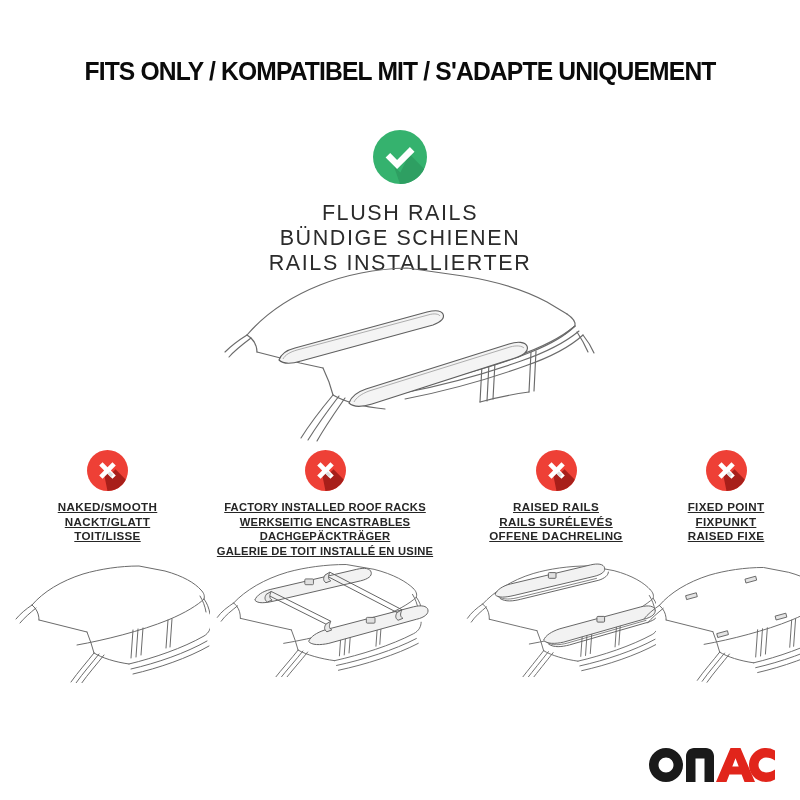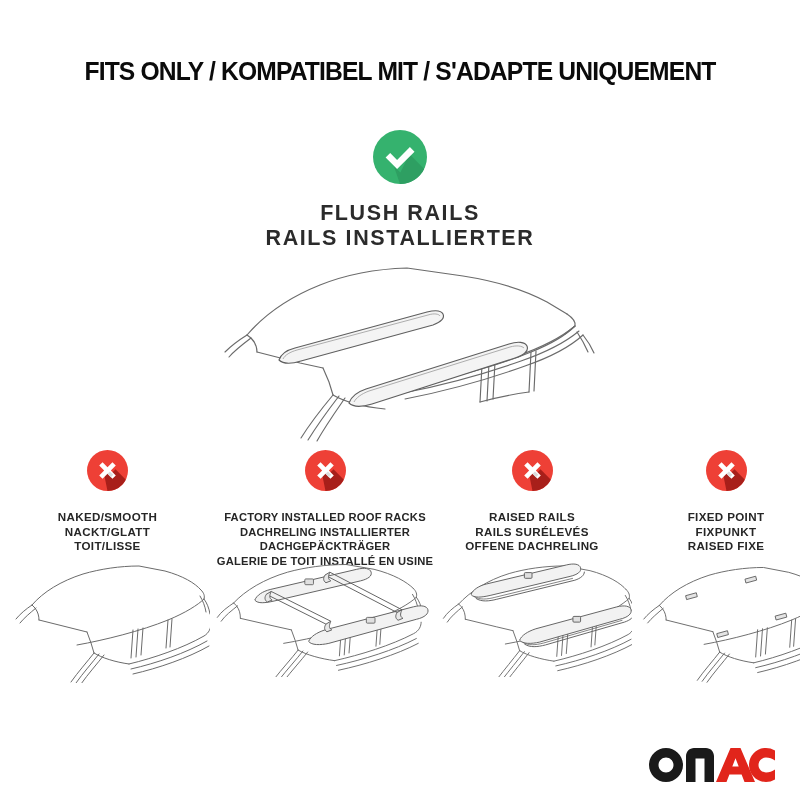--- a/index.html
+++ b/index.html
@@ -57,21 +57,21 @@
     width: 41px;
     height: 41px;
     margin: 0 auto;
   }
 
   .badge-ok svg, .badge-no svg { display: block; width: 100%; height: 100%; }
 
   .main-labels {
     margin-top: 17px;
     font-family: "Liberation Sans", sans-serif;
-    font-weight: bold;
+    font-weight: normal;
     font-size: 21.5px;
     line-height: 25px;
     letter-spacing: 1.6px;
     color: #2b2b2b;
   }
 
   .main-illus {
     position: absolute;
     left: 195px;
     top: 262px;
@@ -89,33 +89,34 @@
     height: 240px;
   }
 
   .col {
     position: absolute;
     top: 0;
     text-align: center;
   }
 
   .col-labels {
-    margin-top: 19px;
+    margin-top: 9px;
     font-family: "Liberation Sans", sans-serif;
     font-weight: bold;
     font-size: 11.6px;
     line-height: 14.6px;
     letter-spacing: 0.35px;
     color: #262626;
     white-space: nowrap;
+    text-decoration: underline;
   }
 
   .col-1 { left: 5px;   width: 205px; }
   .col-2 { left: 200px; width: 250px; }
-  .col-3 { left: 432px; width: 200px; }
+  .col-3 { left: 456px; width: 200px; }
   .col-4 { left: 636px; width: 180px; }
 
   .col-2 .col-labels { font-size: 11.2px; letter-spacing: 0.2px; }
 
   .col-illus {
     position: absolute;
     top: 108px;
     left: 0;
     width: 100%;
     height: 125px;
@@ -150,20 +151,21 @@
     <div class="badge-ok">
       <svg viewBox="0 0 54 54" aria-hidden="true">
         <circle cx="27" cy="27" r="27" fill="#35B26E"></circle>
         <path d="M27 54a27 27 0 0 0 24.2-15.1L39.6 27.3l-3.2-3.2-9 18.5-6.6-6.6z" fill="#2E9F62"></path>
         <path d="M12.6 27.6l4.6-4.6 6.9 6.9L36.9 17.1l4.6 4.6-17.4 17.4z" fill="#ffffff"></path>
       </svg>
     </div>
 
     <div class="main-labels">
       <div>FLUSH RAILS</div>
+      <div>BÜNDIGE SCHIENEN</div>
       <div>RAILS INSTALLIERTER</div>
     </div>
   </div>
 
   <div class="main-illus">
     <svg viewBox="0 0 430 190" aria-hidden="true">
       <g fill="none" stroke="#6B6B6B" stroke-width="1.15" stroke-linecap="round" stroke-linejoin="round">
 
         <path d="M52 73 C70 52 95 35 125 23 C150 13 180 7 212 6 L268 14 C300 19 330 28 352 40 L372 52"></path>
         <path d="M372 52 C378 56 381 60 380 64 L370 72"></path>
@@ -259,21 +261,21 @@
       <div class="badge-no">
         <svg viewBox="0 0 44 44" aria-hidden="true">
           <circle cx="22" cy="22" r="22" fill="#EE4036"></circle>
           <path d="M22 44a22 22 0 0 0 19.7-12.2L30.6 20.7l-5.1 5.1-3.6-3.6-3.6 3.6z" fill="#A81F1A"></path>
           <path d="M13.1 16.7l3.6-3.6L22 18.4l5.3-5.3 3.6 3.6L25.6 22l5.3 5.3-3.6 3.6L22 25.6l-5.3 5.3-3.6-3.6L18.4 22z" fill="#ffffff"></path>
           <path d="M22 25.6l2.6-2.6 3.6 3.6-2.6 2.6z" fill="#DBDBDB"></path>
         </svg>
       </div>
       <div class="col-labels">
         <div>FACTORY INSTALLED ROOF RACKS</div>
-        <div>DACHRELING INSTALLIERTER</div>
+        <div>WERKSEITIG ENCASTRABLES</div>
         <div>DACHGEPÄCKTRÄGER</div>
         <div>GALERIE DE TOIT INSTALLÉ EN USINE</div>
       </div>
       <div class="col-illus">
         <svg viewBox="0 0 250 130" aria-hidden="true">
           <g fill="none" stroke="#6B6B6B" stroke-width="1" stroke-linecap="round" stroke-linejoin="round">
 
             <path d="M30 53 C42 40 62 28 86 21 C104 16 126 13 147 13 L176 18 C196 23 210 31 217 38"></path>
             <path d="M217 38 C220 41 221 44 220 47"></path>
             <path d="M220 47 C213 54 198 62 180 69 C150 81 112 90 82 95"></path>

